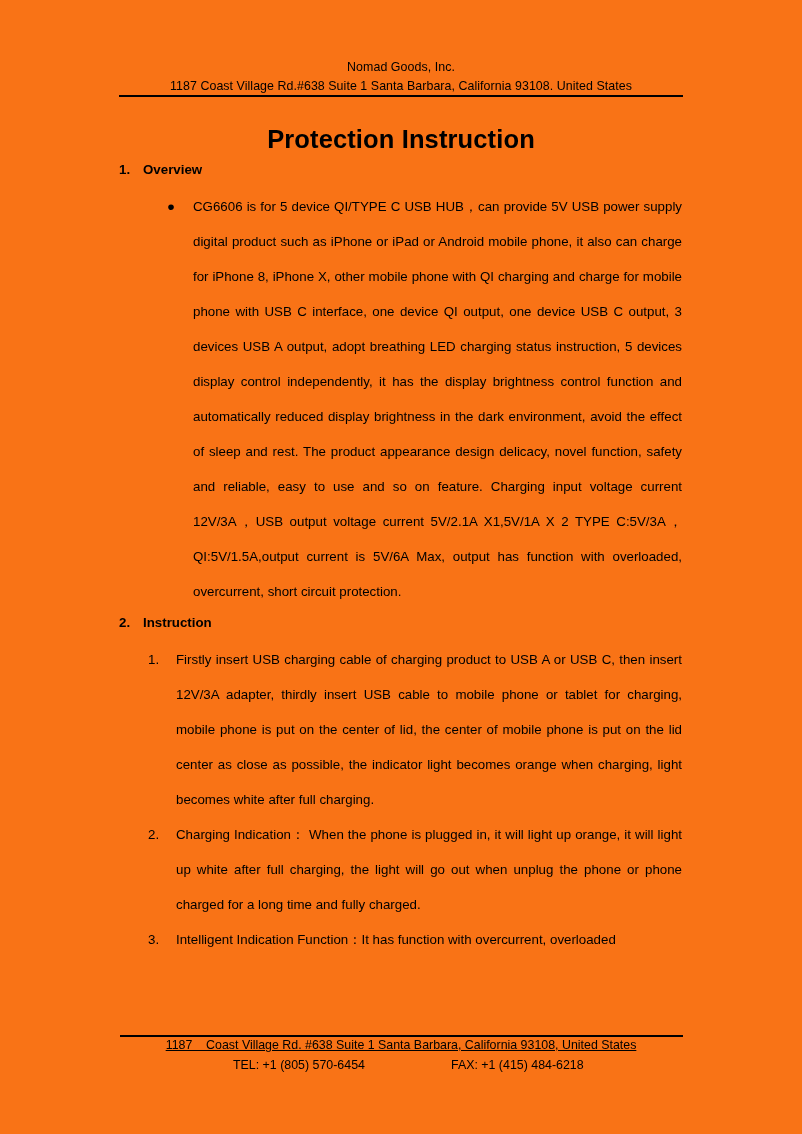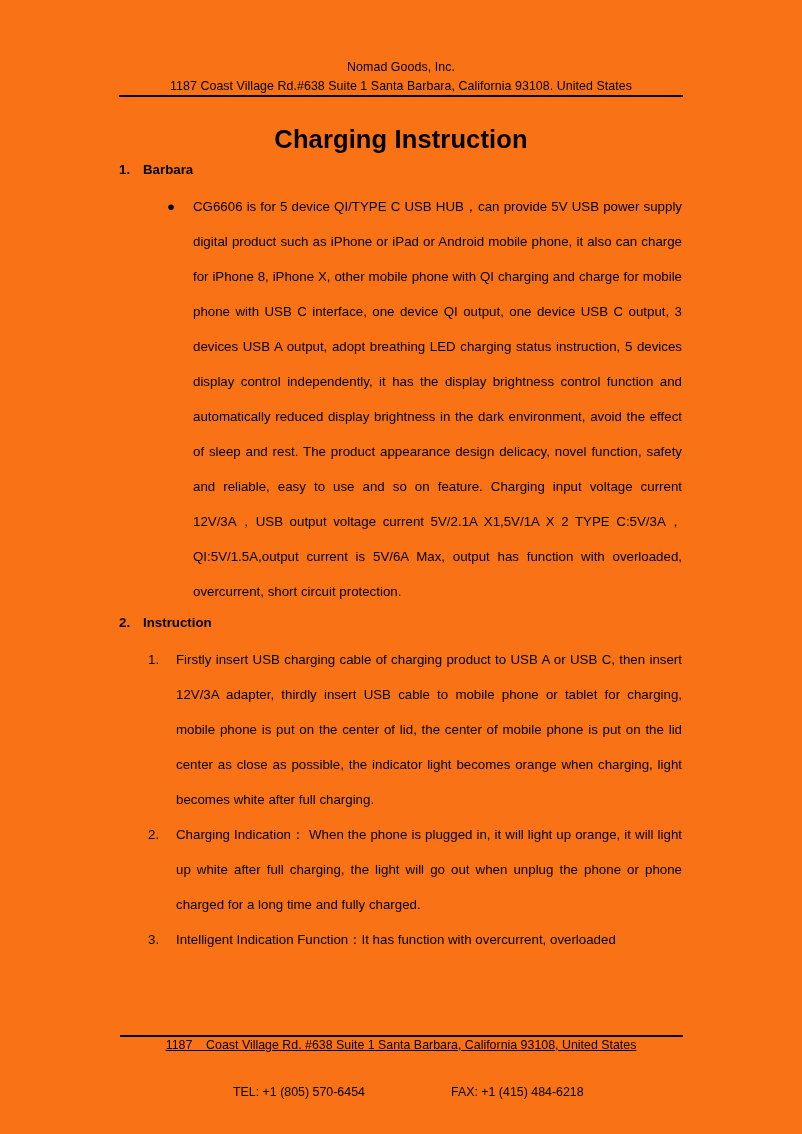--- a/index.html
+++ b/index.html
@@ -160,43 +160,42 @@
     font-size: 12.4px;
     line-height: 21px;
     white-space: pre;
     text-decoration: underline;
   }
   .footer-contact {
     font-size: 12.4px;
     line-height: 19px;
     display: flex;
     justify-content: center;
-    margin-top: 27px;
   }
   .footer-tel { display: inline-block; width: 254px; text-align: left; padding-left: 84px; box-sizing: border-box; }
   .footer-fax { display: inline-block; width: 250px; text-align: left; padding-left: 48px; box-sizing: border-box; }
 </style>
 </head>
 <body>
 
 <div class="page">
 
   <div class="header">
     <div class="header-line">Nomad Goods, Inc.</div>
     <div class="header-line">1187 Coast Village Rd.#638 Suite 1 Santa Barbara, California 93108. United States</div>
   </div>
   <div class="header-rule"></div>
 
-  <div class="doc-title">Charging Instruction</div>
+  <div class="doc-title">Protection Instruction</div>
 
   <div class="content">
 
     <div class="sec-heading">
       <span class="marker">1.</span>
-      <span>Barbara</span>
+      <span>Overview</span>
     </div>
 
     <div class="spacer-sm"></div>
 
     <div class="bullet-item">
       <span class="bullet-glyph">●</span>
       <span class="para-text">CG6606 is for 5 device QI/TYPE C USB HUB，can provide 5V USB power supply digital product such as iPhone or iPad or Android mobile phone, it also can charge for iPhone 8, iPhone X, other mobile phone with QI charging and charge for mobile phone with USB C interface, one device QI output, one device USB C output, 3 devices USB A output, adopt breathing LED charging status instruction, 5 devices display control independently, it has the display brightness control function and automatically reduced display brightness in the dark environment, avoid the effect of sleep and rest. The product appearance design delicacy, novel function, safety and reliable, easy to use and so on feature. Charging input voltage current 12V/3A，USB output voltage current 5V/2.1A X1,5V/1A X 2 TYPE C:5V/3A，QI:5V/1.5A,output current is 5V/6A Max, output has function with overloaded, overcurrent, short circuit protection.</span>
     </div>
 
     <div class="spacer-xs"></div>

